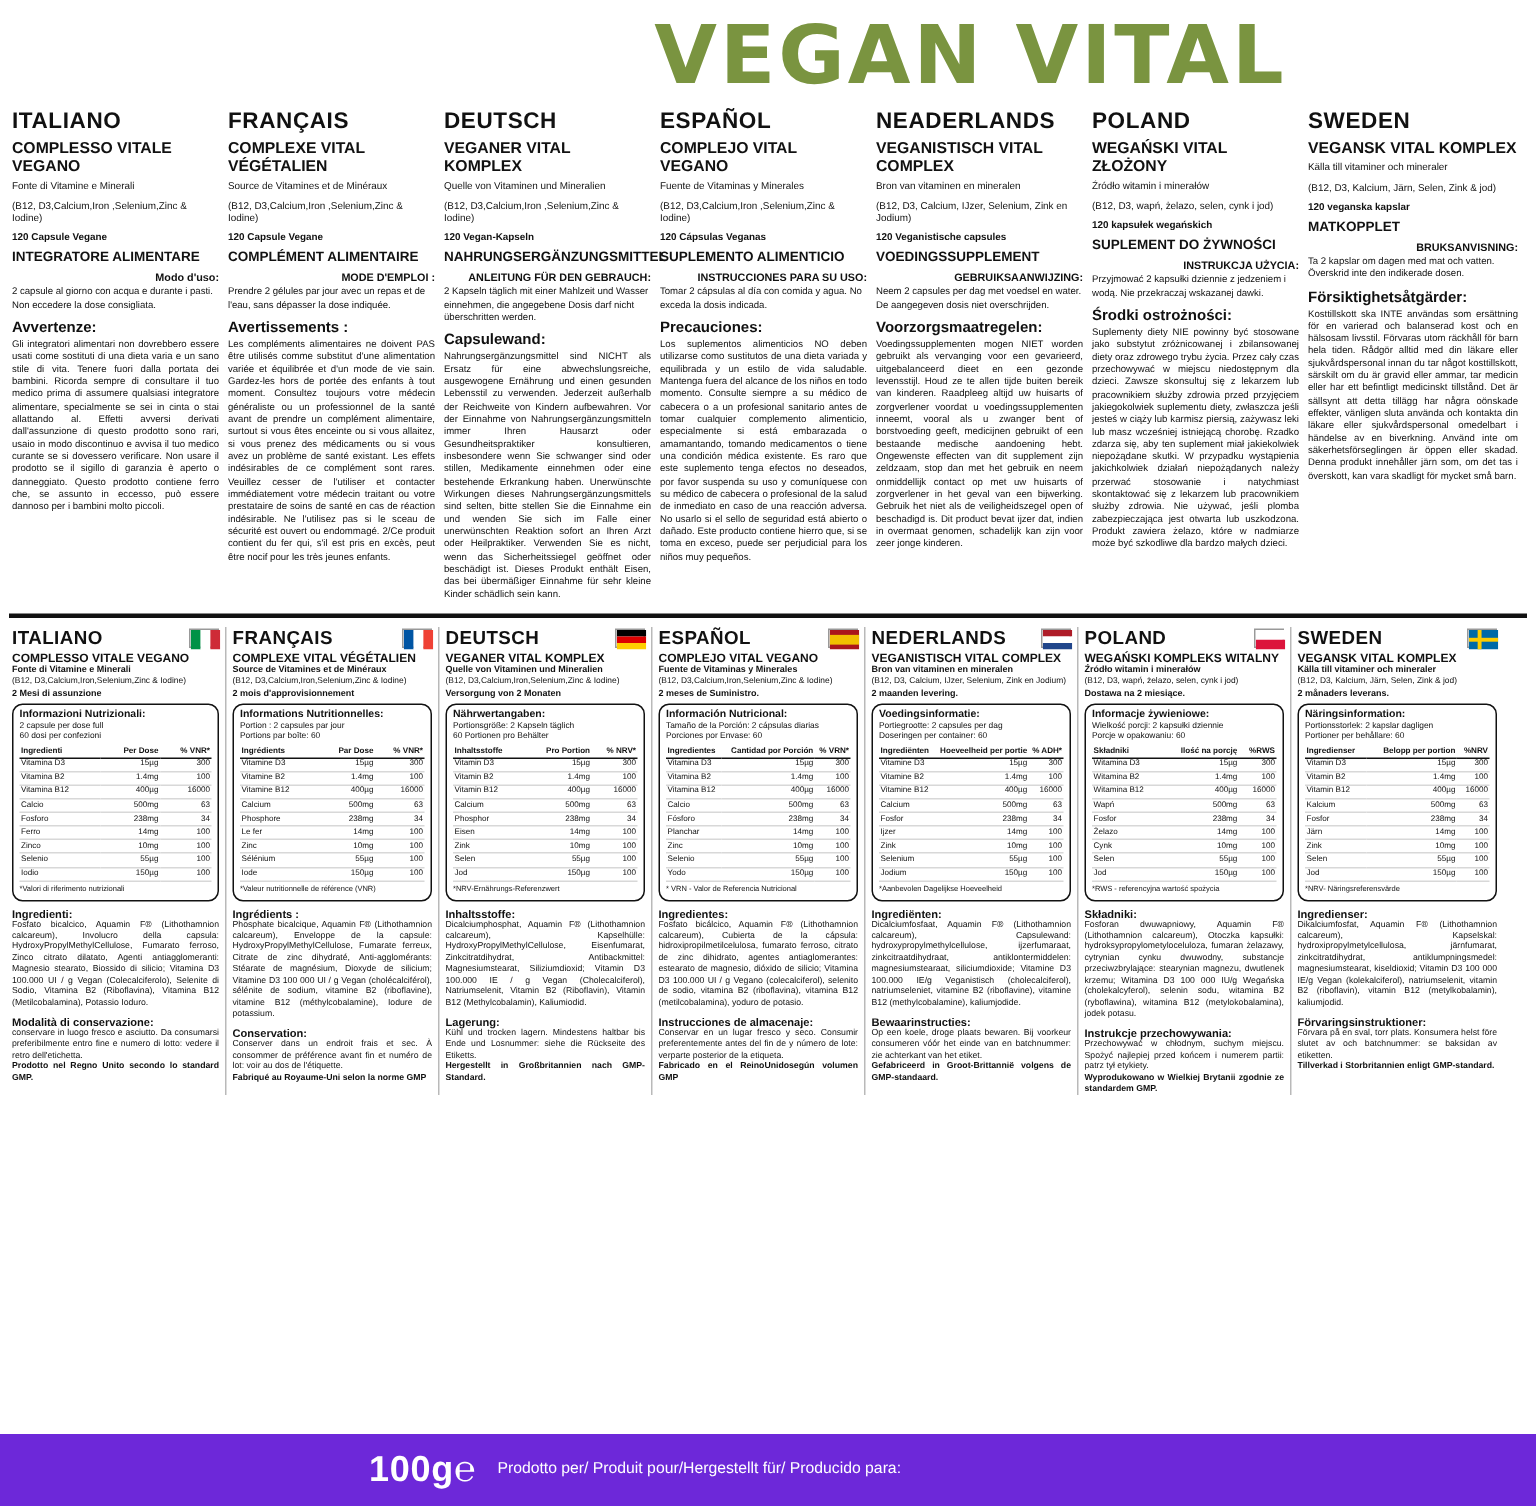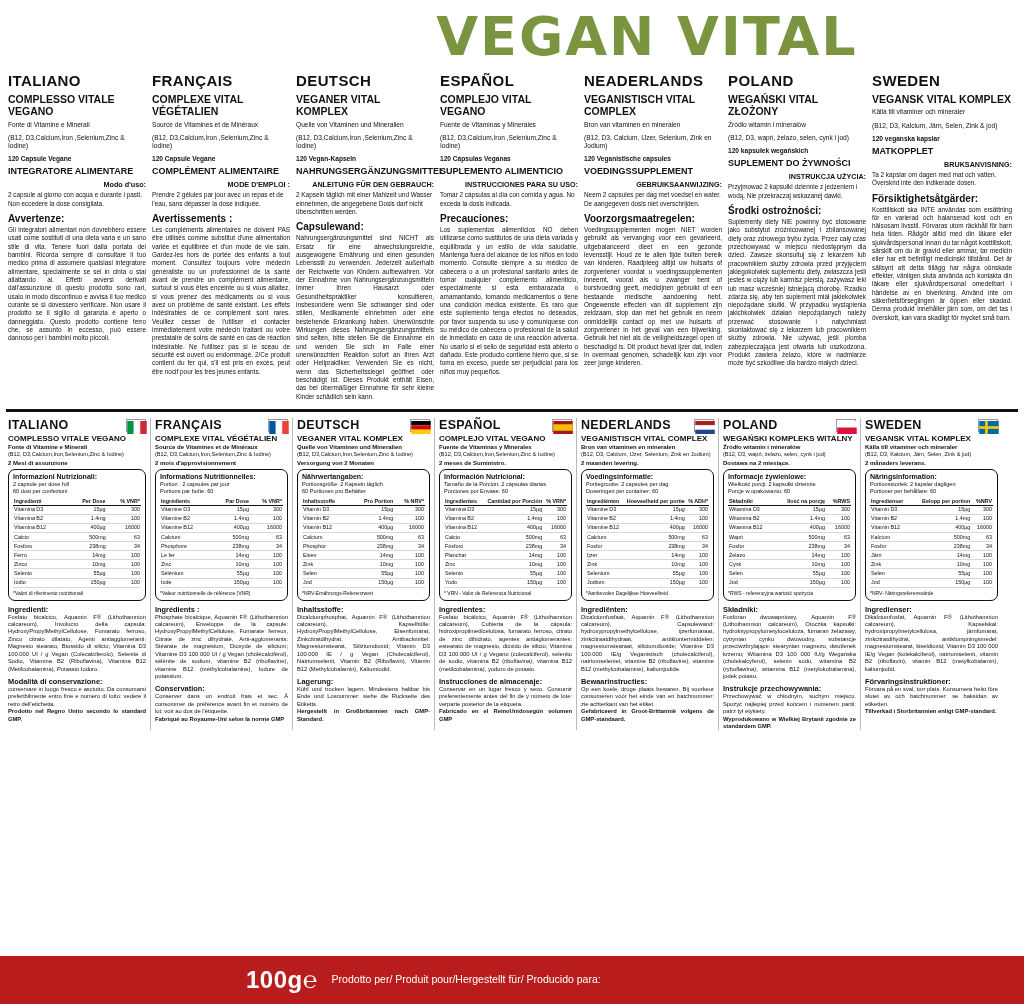--- a/index.html
+++ b/index.html
@@ -89,21 +89,21 @@
   table.nut td.num, table.nut th.num { text-align:right; }
   .nut-foot { font-size:5px; margin-top:2px; }
 
   .sec-title { font-size:7.4px; font-weight:bold; margin-top:4px; }
   .sec-text  { font-size:5.8px; line-height:1.28; text-align:justify; }
 
   
   .footer {
     position:absolute; left:0; bottom:0;
     width:1024px; height:48px;
-    background:#b91c1c; color:#ffffff;
+    background:#6d28d9; color:#ffffff;
     display:flex; align-items:center;
   }
   .footer .weight {
     font-size:24px; font-weight:bold; margin-left:246px; margin-right:14px;
     letter-spacing:.5px;
   }
   .footer .lines { font-size:10.5px; line-height:1.45; }
   .footer .lines b { font-weight:bold; }
 </style>
 </head>

